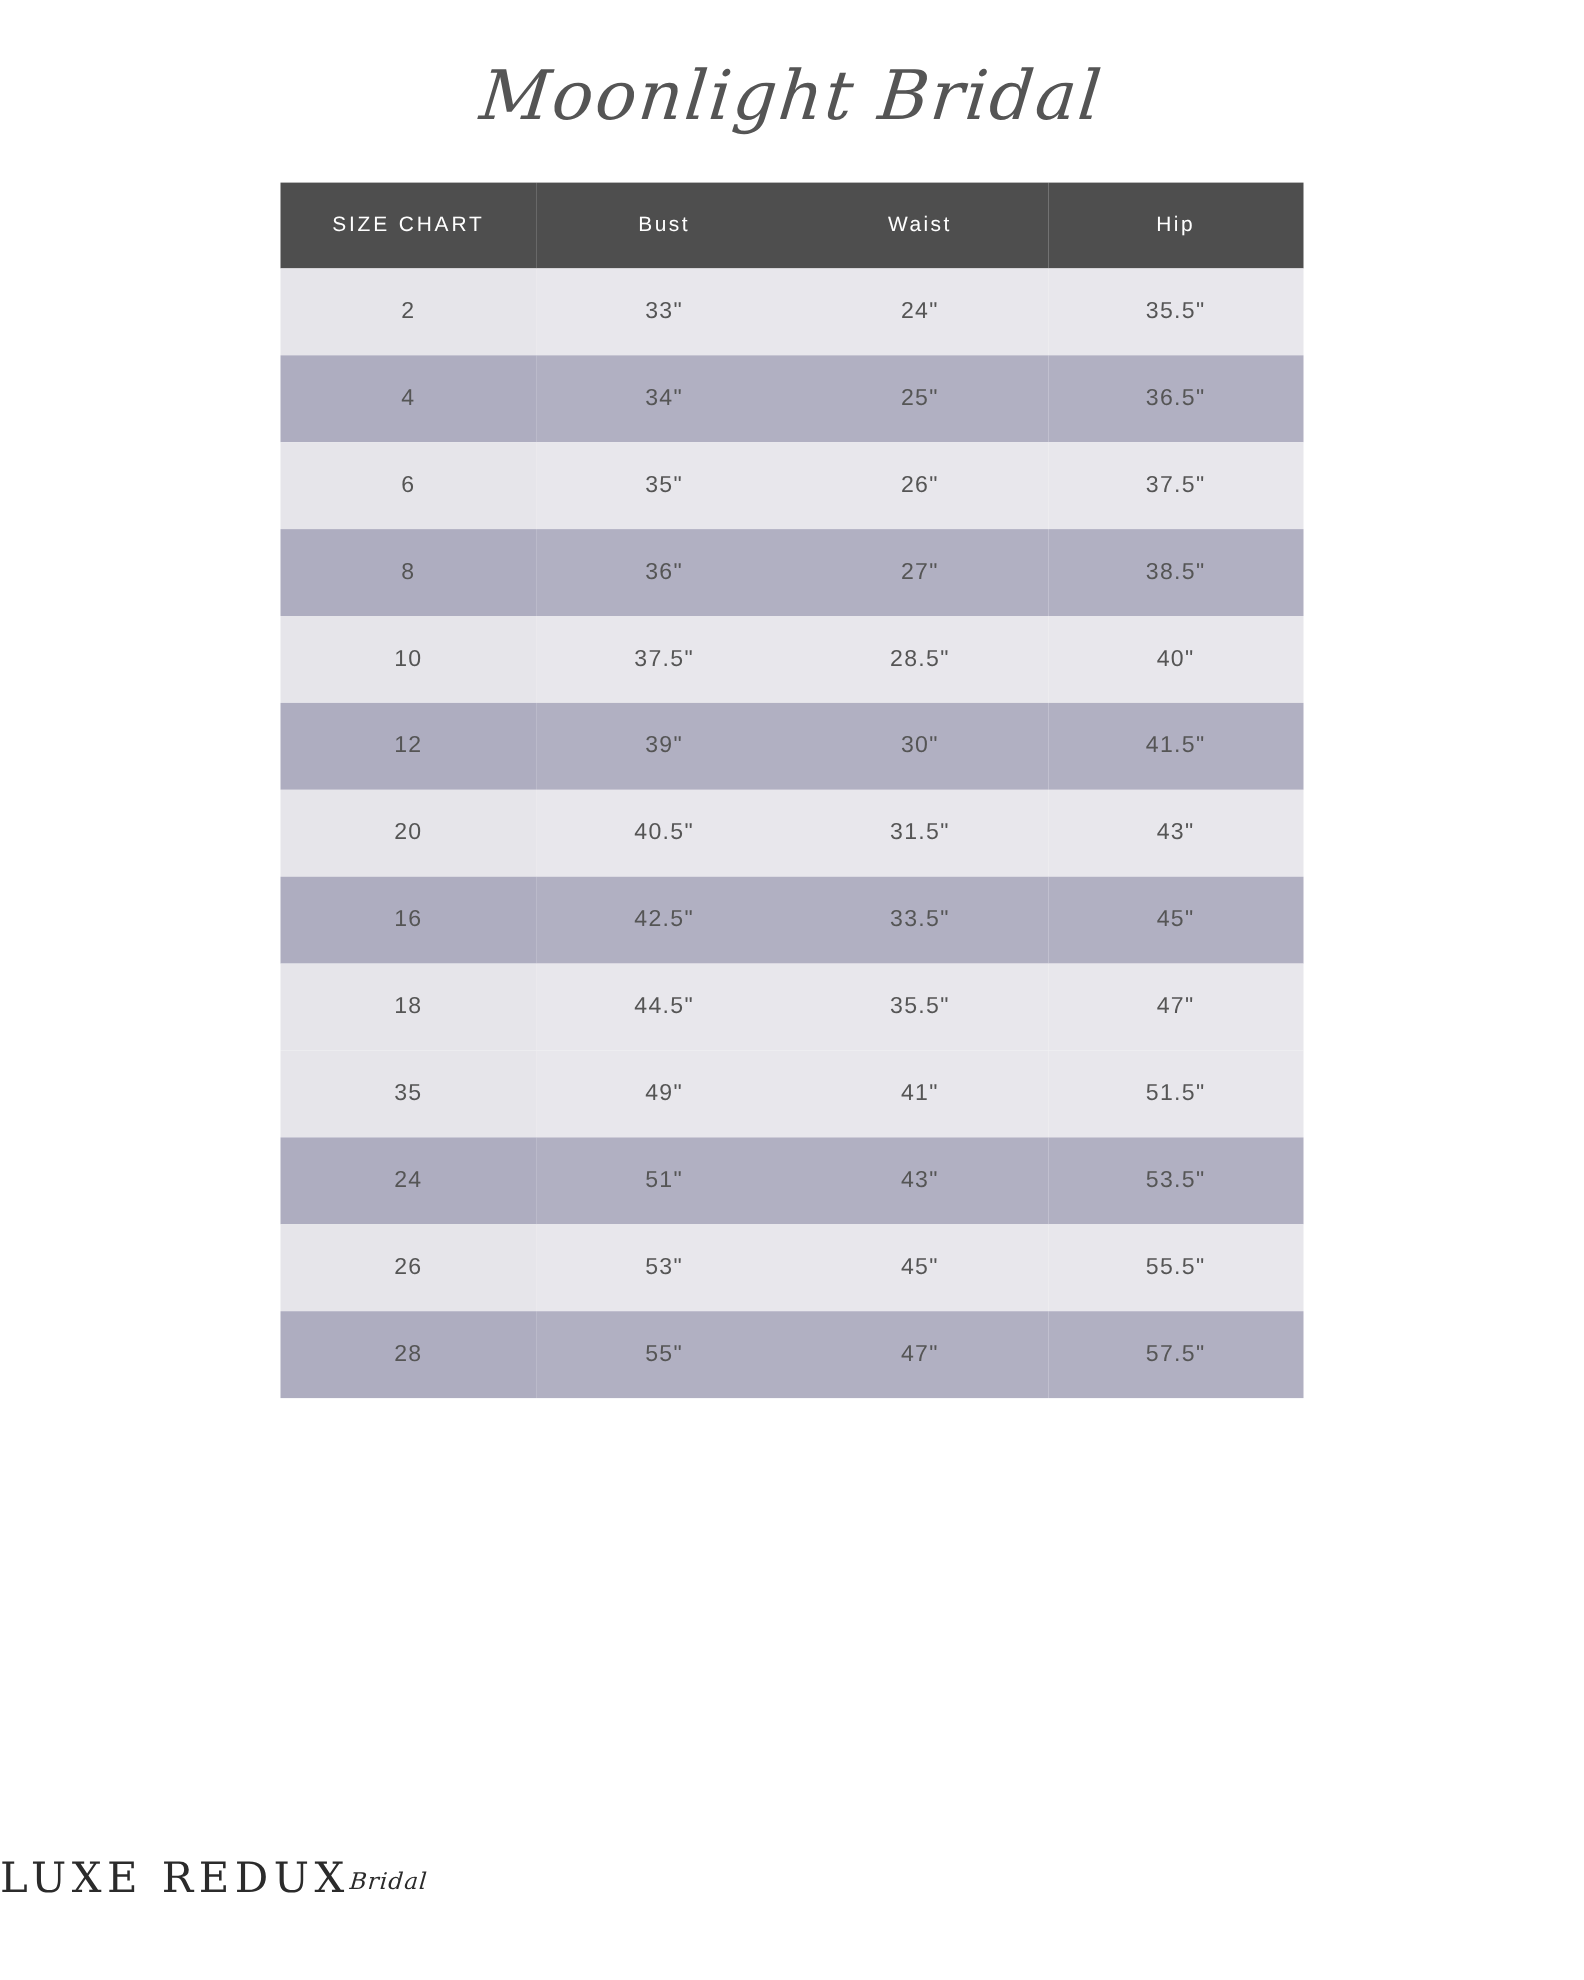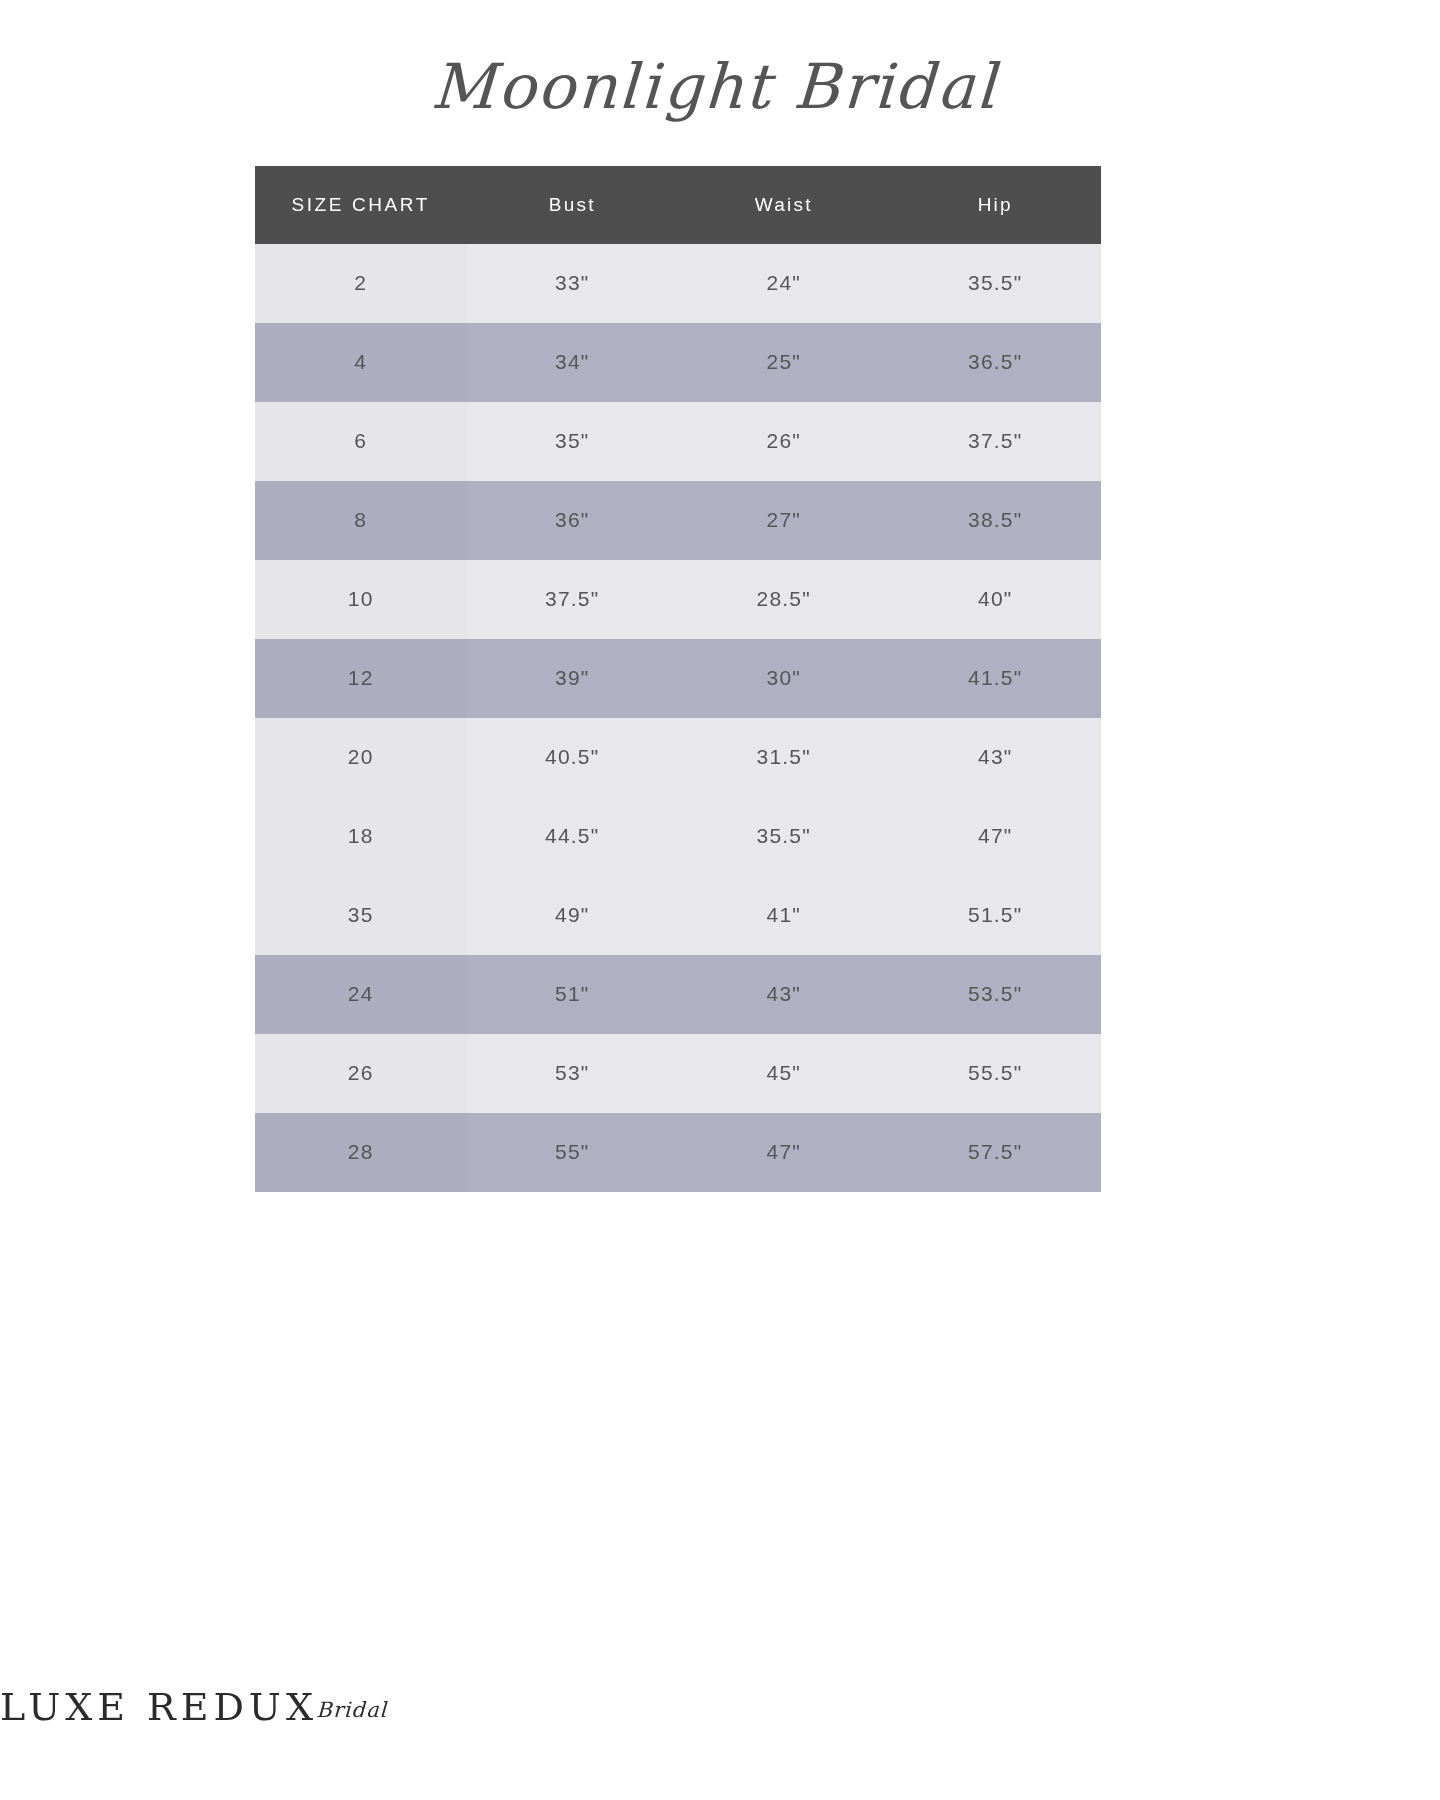--- a/index.html
+++ b/index.html
@@ -35,21 +35,21 @@
     margin: 0;
     line-height: 1.25;
     transform: skewX(-6deg);
   }
   .chart-wrap {
     margin-top: 40px;
     width: 930px;
   }
   table.size-chart {
     border-collapse: collapse;
-    width: 846px;
+    width: 930px;
     table-layout: fixed;
   }
   table.size-chart th {
     background: #4e4e4e;
     color: #ffffff;
     font-weight: 400;
     font-size: 19px;
     letter-spacing: 2.2px;
     height: 76px;
     vertical-align: middle;
@@ -156,20 +156,26 @@
           <td>39"</td>
           <td>30"</td>
           <td>41.5"</td>
         </tr>
         <tr class="row-light">
           <td class="col-0">20</td>
           <td>40.5"</td>
           <td>31.5"</td>
           <td>43"</td>
         </tr>
+        <tr class="row-dark">
+          <td class="col-0">16</td>
+          <td>42.5"</td>
+          <td>33.5"</td>
+          <td>45"</td>
+        </tr>
         <tr class="row-light">
           <td class="col-0">18</td>
           <td>44.5"</td>
           <td>35.5"</td>
           <td>47"</td>
         </tr>
         <tr class="row-light">
           <td class="col-0">35</td>
           <td>49"</td>
           <td>41"</td>

